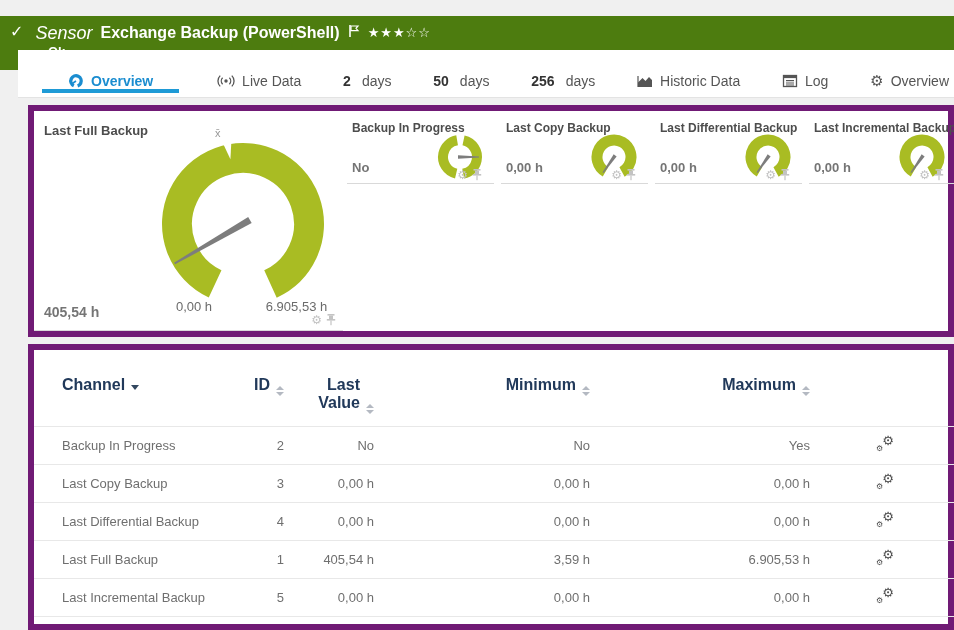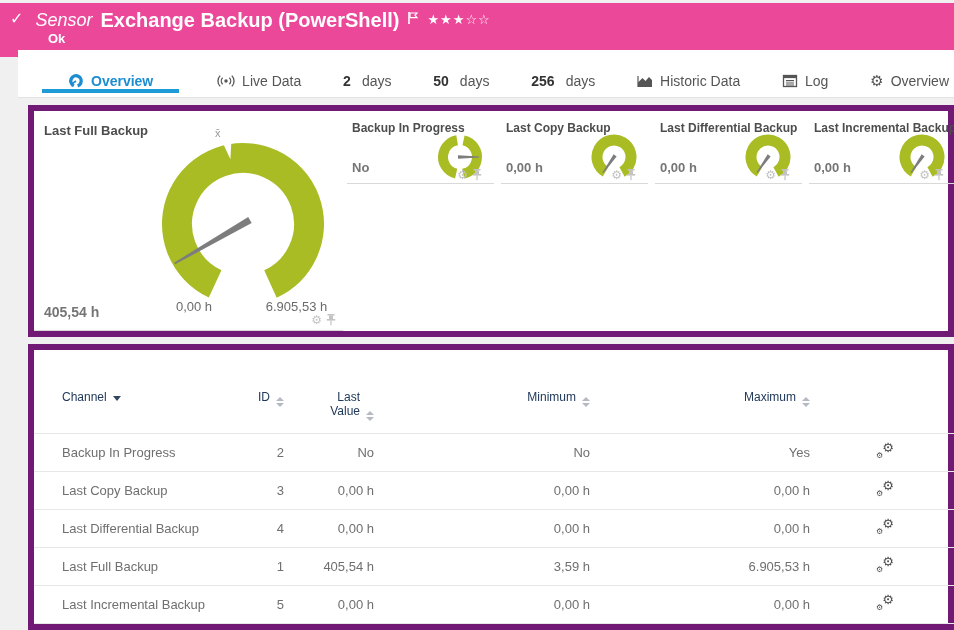--- a/index.html
+++ b/index.html
@@ -4,28 +4,28 @@
 <style>
   html,body { margin:0; padding:0; }
   body {
     width:954px; height:630px; position:relative; overflow:hidden;
     background:#f0f0f0;
     font-family:"Liberation Sans","DejaVu Sans",sans-serif;
     -webkit-font-smoothing:antialiased;
   }
   
   .topbar {
-    position:absolute; top:3px; left:0; width:954px; height:54px;
-    background:#ec4899; color:#fff;
+    position:absolute; top:16px; left:0; width:954px; height:54px;
+    background:#4d7c0f; color:#fff;
   }
   .topbar-row { display:flex; align-items:flex-start; padding:5px 0 0 10px; gap:8px; }
   .check-icon { font-size:16px; font-weight:bold; line-height:22px; }
   .check-icon::before { content:"\2713"; }
   .sensor-kind { font-style:italic; font-size:18px; line-height:24px; margin-left:4px; }
-  .sensor-title { font-weight:bold; font-size:20px; line-height:24px; }
+  .sensor-title { font-weight:bold; font-size:16px; line-height:24px; }
   .flag-icon { margin-top:3px; }
   .stars { font-size:13px; letter-spacing:1px; margin-top:4px; font-family:"DejaVu Sans",sans-serif; }
   .status-ok { position:absolute; left:48px; top:28px; font-size:13px; font-weight:bold; }
   
   .tabs {
     position:absolute; top:50px; left:18px; width:954px; height:48px; background:#fff;
     border-bottom:1px solid #e3e3e3; box-sizing:border-box;
     display:flex; justify-content:space-between; align-items:center;
     padding:14px 19px 0 24px;
   }
@@ -57,22 +57,22 @@
   .mini-tile { position:absolute; top:0; width:147px; height:72px; border-bottom:1px solid #d9d9d9; }
   .mini-1 { left:313px; } .mini-2 { left:467px; } .mini-3 { left:621px; } .mini-4 { left:775px; }
   .mini-title { position:absolute; left:5px; top:10px; font-size:12px; font-weight:bold; color:#4d4d4d; white-space:nowrap; }
   .mini-value { position:absolute; left:5px; bottom:8px; font-size:13px; font-weight:bold; color:#757575; }
   .mini-gauge-svg { position:absolute; right:10px; top:22px; }
   .mini-tile .tile-controls { right:12px; bottom:2px; z-index:2; }
   
   .panel2 { position:absolute; left:28px; top:344px; width:926px; height:286px; }
   table.channels { border-collapse:collapse; width:100%; table-layout:fixed; }
   .channels th {
-    color:#21395a; font-weight:normal; font-size:12px; text-align:right;
-    padding:40px 0 12px; vertical-align:top; border-bottom:1px solid #e8e8e8; cursor:pointer;
+    color:#21395a; font-weight:bold; font-size:16px; text-align:right;
+    padding:26px 0 12px; vertical-align:top; border-bottom:1px solid #e8e8e8; cursor:pointer;
   }
   .channels th.c-channel { text-align:left; padding-left:28px; }
   .channels td {
     font-size:13px; color:#6f6f6f; text-align:right;
     padding:9px 0; border-bottom:1px solid #e8e8e8;
   }
   .channels td.c-channel { text-align:left; padding-left:28px; }
   .channels td.c-icon, .channels th.c-icon { text-align:center; }
   .lv-text { display:inline-block; max-width:42px; text-align:right; }
   

